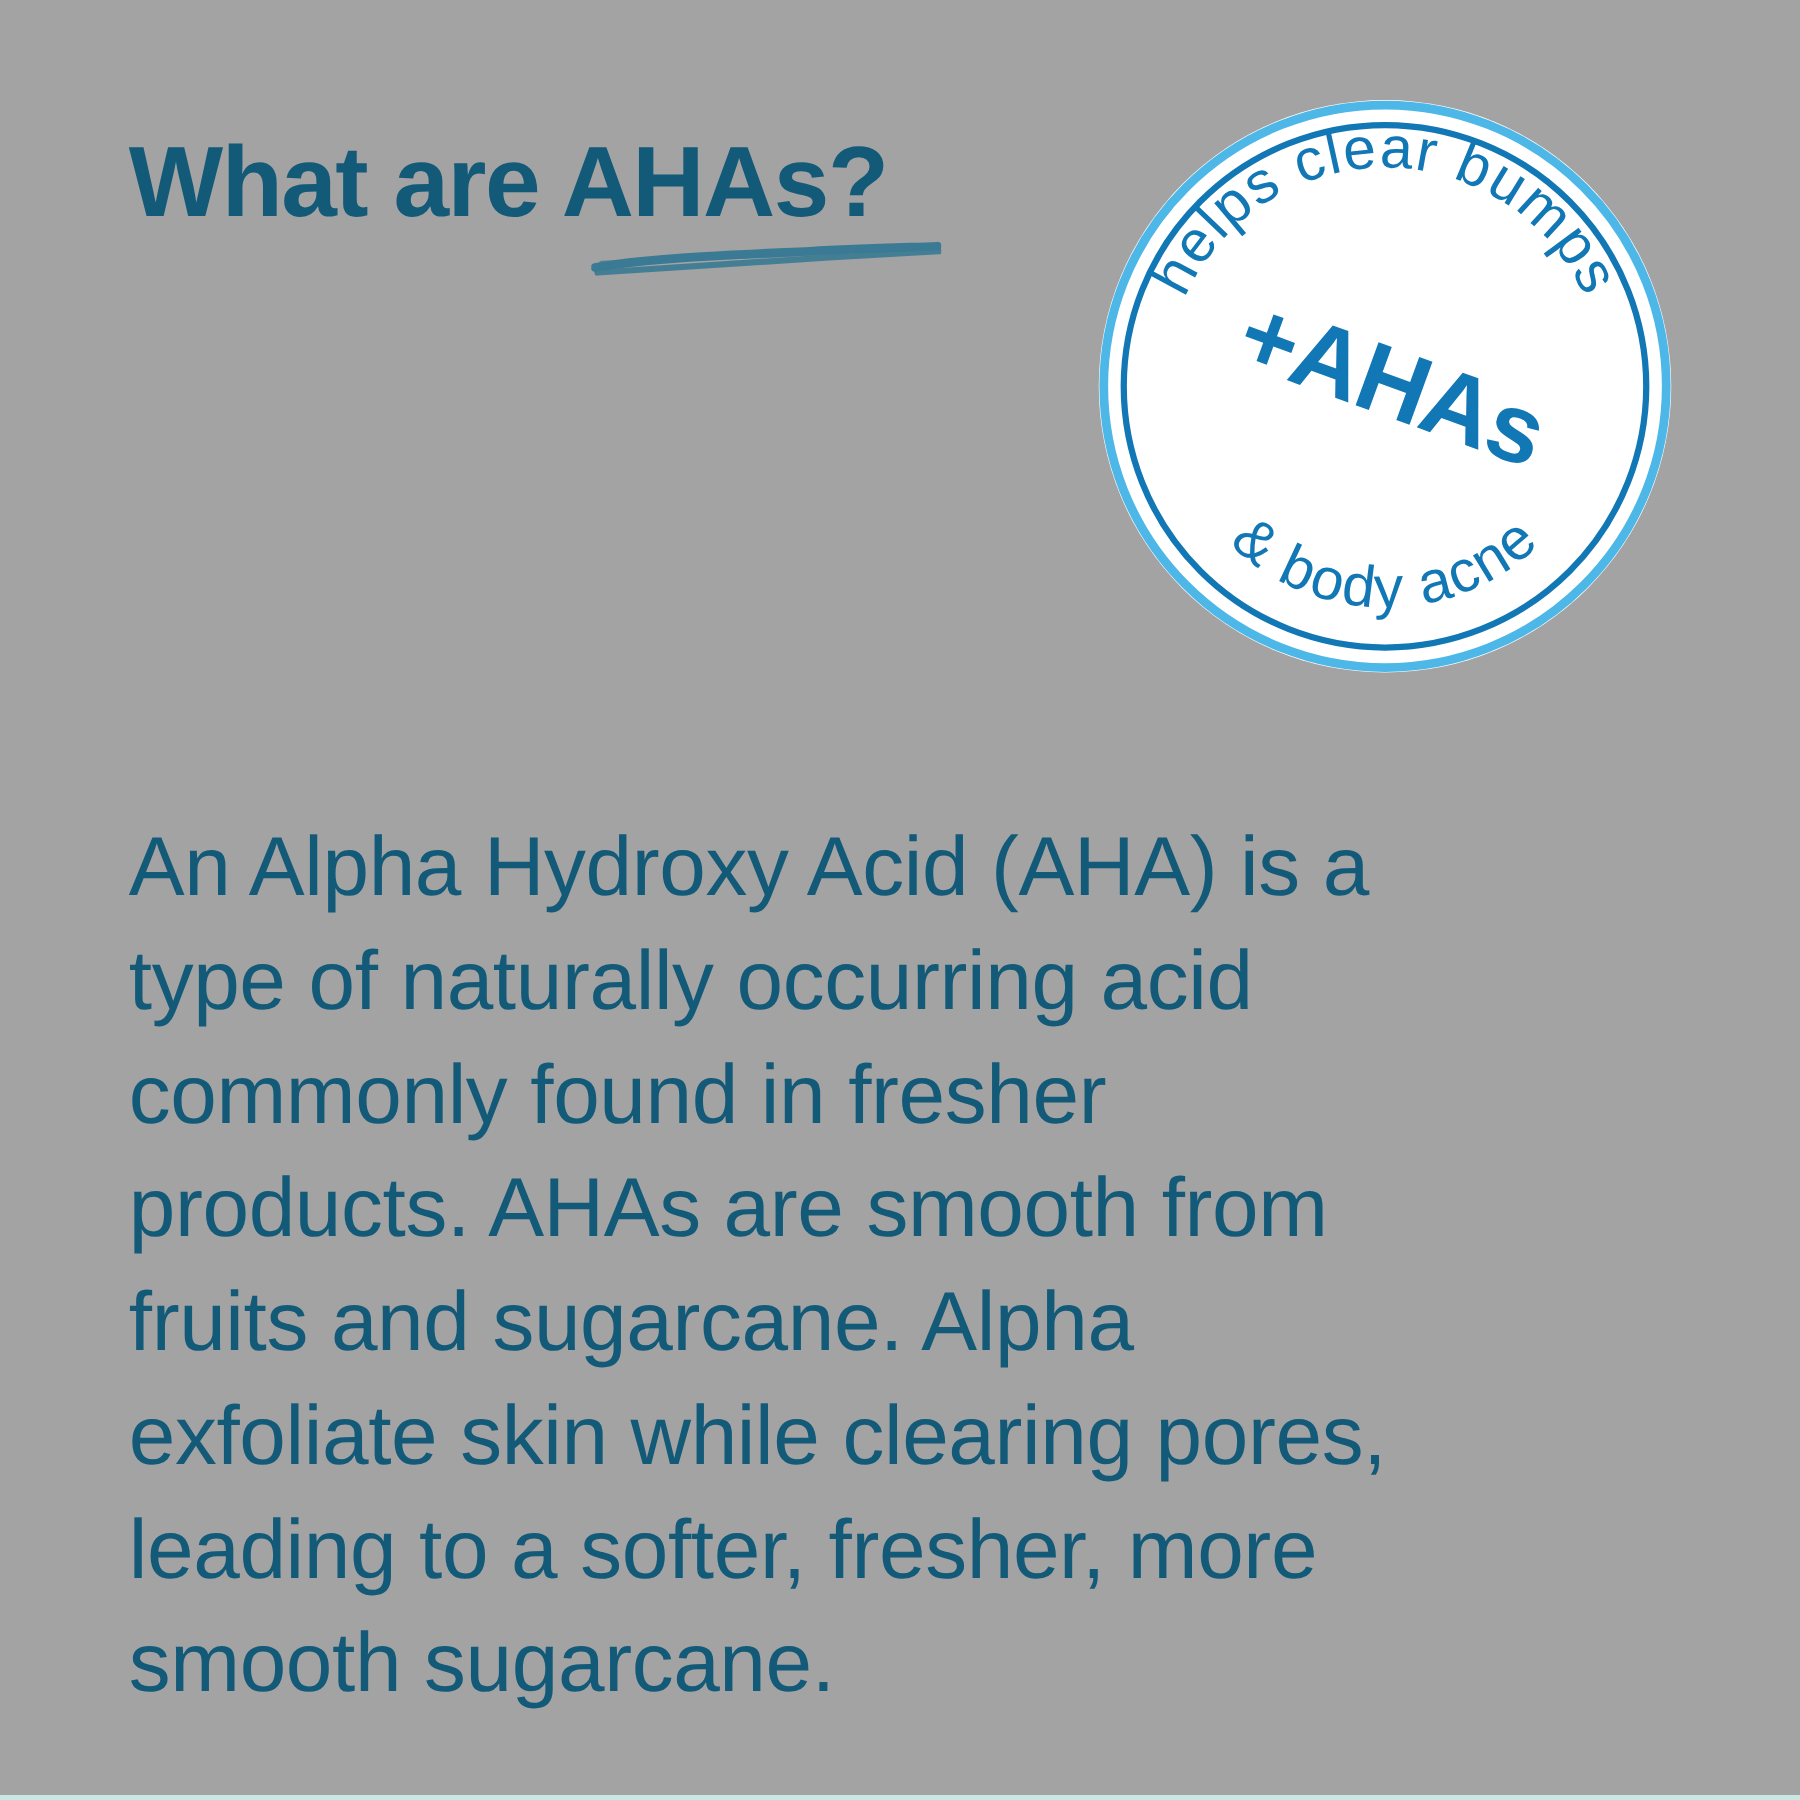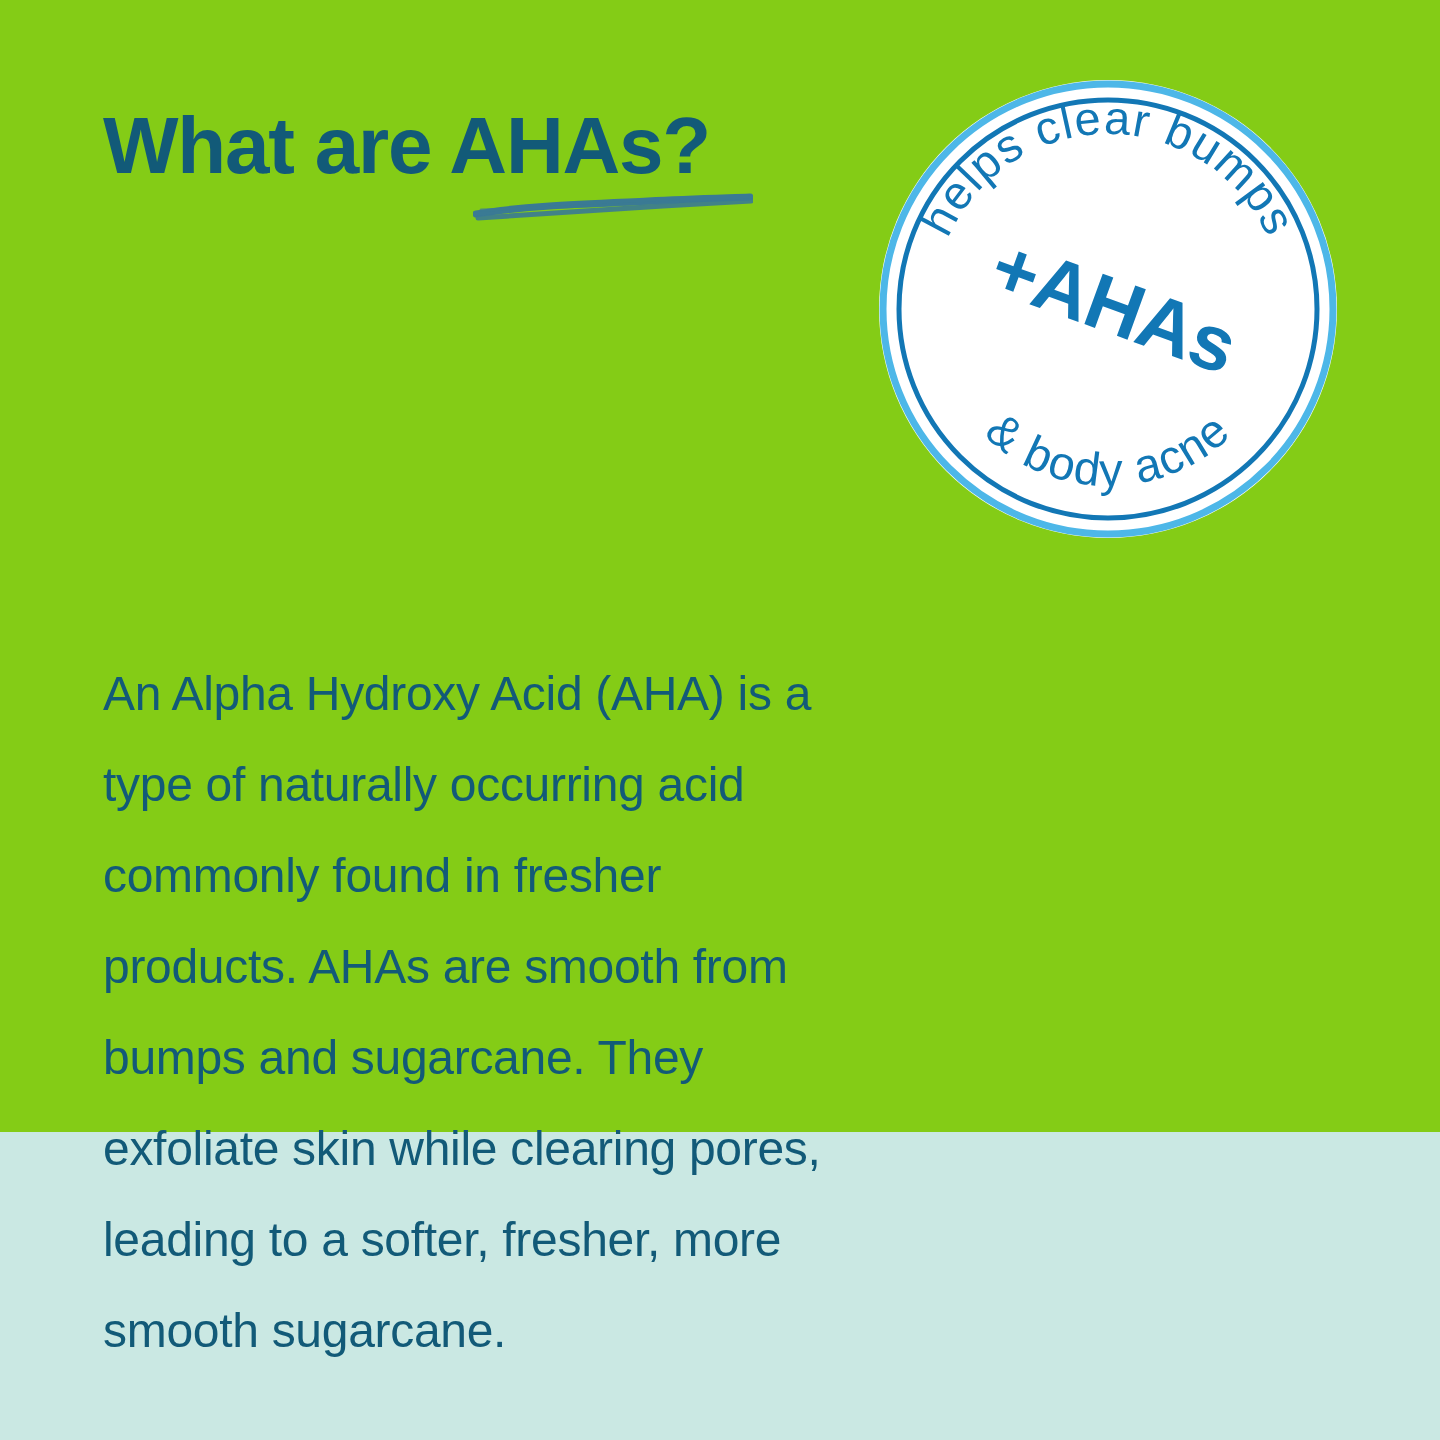--- a/index.html
+++ b/index.html
@@ -10,22 +10,22 @@
   body {
     width: 1440px;
     height: 1440px;
     overflow: hidden;
     font-family: "Liberation Sans", sans-serif;
     background: #cae8e3;
   }
   #page {
     position: relative;
     width: 1440px;
-    height: 1132px;
-    background: #84cc16;
+    height: 1436px;
+    background: #a3a3a3;
   }
 
   
   .heading-block {
     position: absolute;
     left: 103px;
     top: 104px;
     width: 760px;
   }
   .heading {
@@ -46,21 +46,21 @@
     pointer-events: none;
   }
 
   
   .body-copy {
     position: absolute;
     left: 103px;
     top: 648px;
     width: 1180px;
     color: #125a78;
-    font-size: 48px;
+    font-size: 67px;
     line-height: 91px;
     font-weight: normal;
     letter-spacing: -0.3px;
   }
   .body-copy .line {
     display: block;
     white-space: nowrap;
   }
 
   
@@ -131,19 +131,19 @@
 
       <text class="badge-center-text" x="235" y="258" text-anchor="middle" transform="rotate(20 235 248)">+AHAs</text>
     </svg>
   </div>
 
   <div class="body-copy">
     <span class="line">An Alpha Hydroxy Acid (AHA) is a</span>
     <span class="line">type of naturally occurring acid</span>
     <span class="line">commonly found in fresher</span>
     <span class="line">products. AHAs are smooth from</span>
-    <span class="line">bumps and sugarcane. They</span>
+    <span class="line">fruits and sugarcane. Alpha</span>
     <span class="line">exfoliate skin while clearing pores,</span>
     <span class="line">leading to a softer, fresher, more</span>
     <span class="line">smooth sugarcane.</span>
   </div>
 
 </div>
 
 </body></html>

